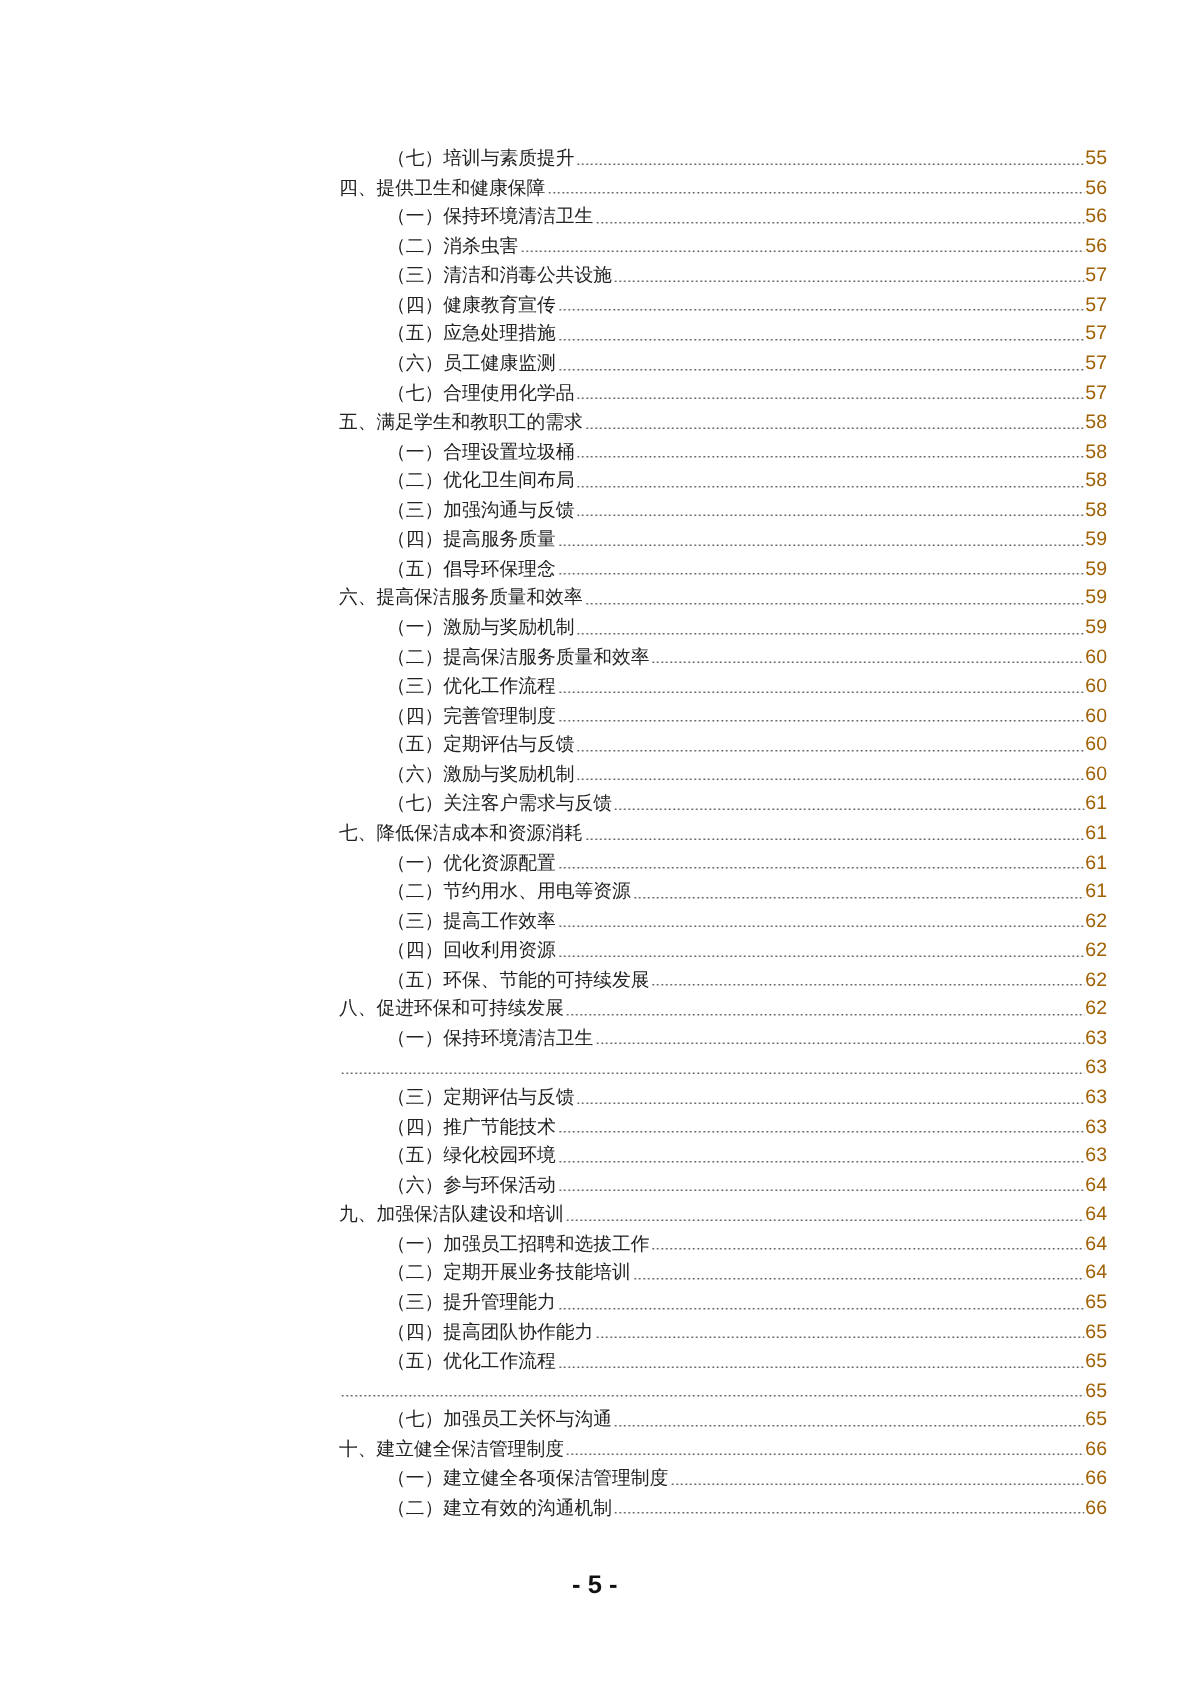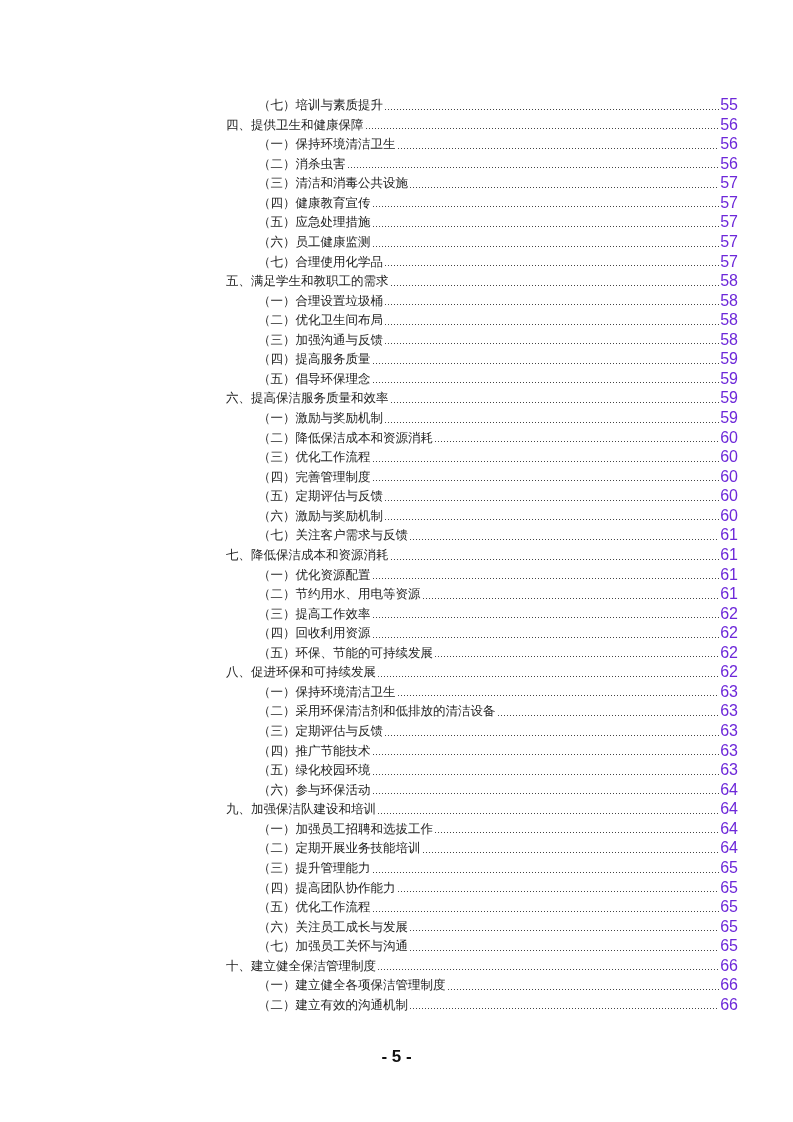--- a/index.html
+++ b/index.html
@@ -6,21 +6,21 @@
   body { width: 793px; height: 1122px; position: relative; overflow: hidden;
          font-family: "DejaVu Sans", "Liberation Sans", sans-serif; color: #222; }
   #toc { position: absolute; left: 226px; top: 95px; width: 512px; }
   .row { display: flex; align-items: center; height: 19.57px; line-height: 19.57px;
          font-size: 12.5px; white-space: nowrap; }
   .row.sub .label { padding-left: 32px; }
   .label { flex: 0 0 auto; }
   .leader { flex: 1 1 auto; margin: 0 1px; height: 1px; align-self: flex-end; margin-bottom: 5px;
             background-image: radial-gradient(circle, #444 0.55px, transparent 0.8px);
             background-size: 3px 1.5px; background-repeat: repeat-x; background-position: left center; }
-  .page { flex: 0 0 auto; font-family: "Liberation Sans", sans-serif; font-size: 16px; color: #6d28d9; }
+  .page { flex: 0 0 auto; font-family: "Liberation Sans", sans-serif; font-size: 13px; color: #a16207; }
   #page-footer { position: absolute; left: 0; width: 100%; top: 1047px; text-align: center;
                  font-family: "Liberation Sans", sans-serif; font-weight: bold; font-size: 17px; color: #111; }
 </style>
 </head>
 <body>
 
 <div id="toc">
     <div class="row sub">
       <span class="label">（七）培训与素质提升</span>
       <span class="leader"></span>
@@ -100,21 +100,21 @@
       <span class="label">六、提高保洁服务质量和效率</span>
       <span class="leader"></span>
       <span class="page">59</span>
     </div>
     <div class="row sub">
       <span class="label">（一）激励与奖励机制</span>
       <span class="leader"></span>
       <span class="page">59</span>
     </div>
     <div class="row sub">
-      <span class="label">（二）降低保洁成本和资源消耗</span>
+      <span class="label">（二）提高保洁服务质量和效率</span>
       <span class="leader"></span>
       <span class="page">60</span>
     </div>
     <div class="row sub">
       <span class="label">（三）优化工作流程</span>
       <span class="leader"></span>
       <span class="page">60</span>
     </div>
     <div class="row sub">
       <span class="label">（四）完善管理制度</span>
@@ -170,21 +170,20 @@
       <span class="label">八、促进环保和可持续发展</span>
       <span class="leader"></span>
       <span class="page">62</span>
     </div>
     <div class="row sub">
       <span class="label">（一）保持环境清洁卫生</span>
       <span class="leader"></span>
       <span class="page">63</span>
     </div>
     <div class="row sub">
-      <span class="label">（二）采用环保清洁剂和低排放的清洁设备</span>
       <span class="leader"></span>
       <span class="page">63</span>
     </div>
     <div class="row sub">
       <span class="label">（三）定期评估与反馈</span>
       <span class="leader"></span>
       <span class="page">63</span>
     </div>
     <div class="row sub">
       <span class="label">（四）推广节能技术</span>
@@ -225,21 +224,20 @@
       <span class="label">（四）提高团队协作能力</span>
       <span class="leader"></span>
       <span class="page">65</span>
     </div>
     <div class="row sub">
       <span class="label">（五）优化工作流程</span>
       <span class="leader"></span>
       <span class="page">65</span>
     </div>
     <div class="row sub">
-      <span class="label">（六）关注员工成长与发展</span>
       <span class="leader"></span>
       <span class="page">65</span>
     </div>
     <div class="row sub">
       <span class="label">（七）加强员工关怀与沟通</span>
       <span class="leader"></span>
       <span class="page">65</span>
     </div>
     <div class="row">
       <span class="label">十、建立健全保洁管理制度</span>

